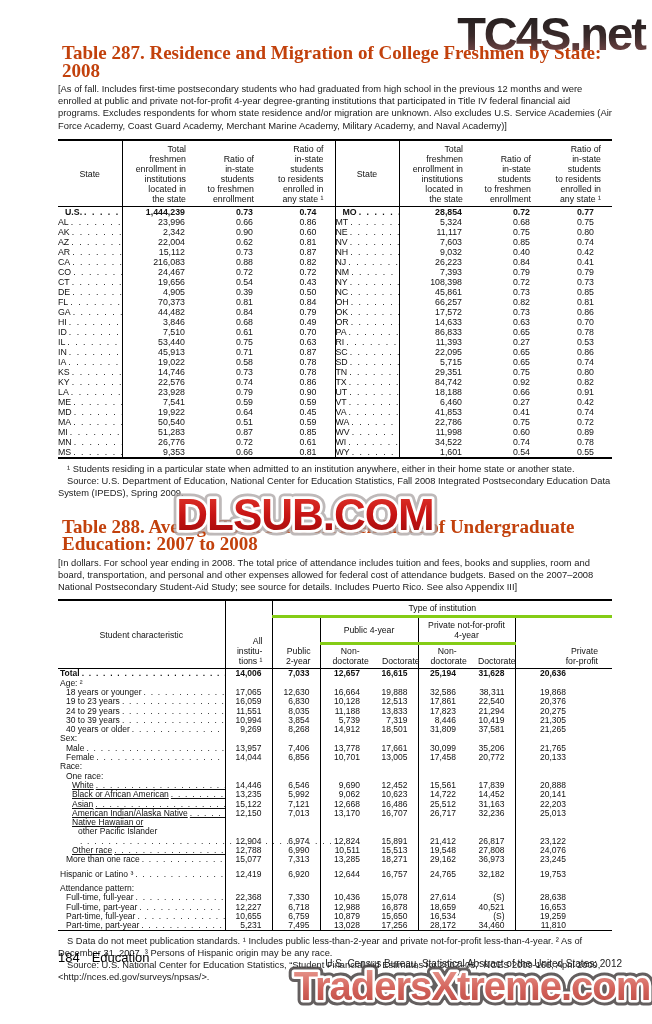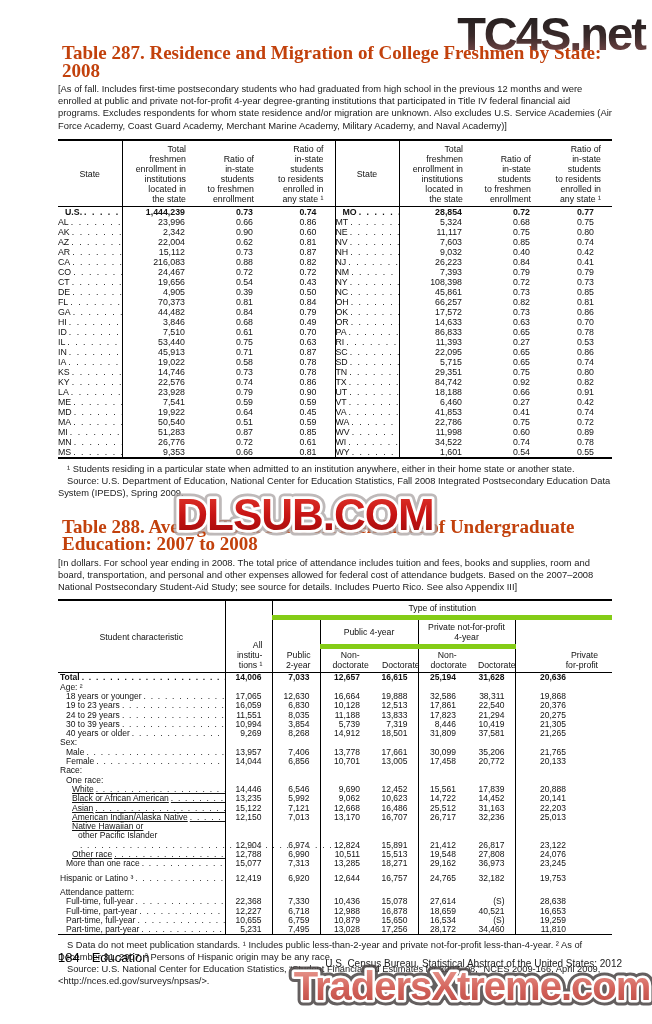--- a/index.html
+++ b/index.html
@@ -31,21 +31,21 @@
   .lbl{white-space:nowrap;}
   .leader{flex:1;overflow:hidden;white-space:nowrap;}
   .leader::before{content:". . . . . . . . . . . . . . . . . . . . . . . . . . . . . . . . . . . . . . . .";
                   letter-spacing:1.5px;padding-left:2px;}
 
   .t288{width:554px;margin-top:6px;border-top:2px solid #000;border-bottom:1.5px solid #000;}
   .t288 thead{border-bottom:1px solid #000;}
   .t288 th{font-weight:normal;font-size:8.7px;line-height:10px;white-space:pre-line;}
   .h-sc{text-align:center;vertical-align:middle;}
   .h-toi{text-align:center;vertical-align:top;padding:2px 0 2px 0;}
-  .bb{border-bottom:5px solid #84cc16;}
+  .bb{border-bottom:3px solid #84cc16;}
   .h-grp{text-align:center;vertical-align:middle;padding:2px 0;}
   .h-bot{text-align:right;vertical-align:bottom;padding:1px 9px 2px 0;}
   .h-sub{text-align:center;vertical-align:bottom;padding:1px 2px 2px 12px;}
   .h-pfp{padding-right:14px;}
   .t288 td{font-size:8.5px;line-height:9.3px;padding:0;vertical-align:bottom;}
   .t288 .c-num{text-align:right;padding-right:10px;}
   .t288 .c-pfp{padding-right:46px;}
   .t288 .c-lbl{padding-left:2px;}
   .ind1 .lw{padding-left:6px;} .ind2 .lw{padding-left:12px;text-decoration:underline;} .ind3 .lw{padding-left:18px;flex-direction:column;}
   .t288 .total-row td{font-weight:bold;}

